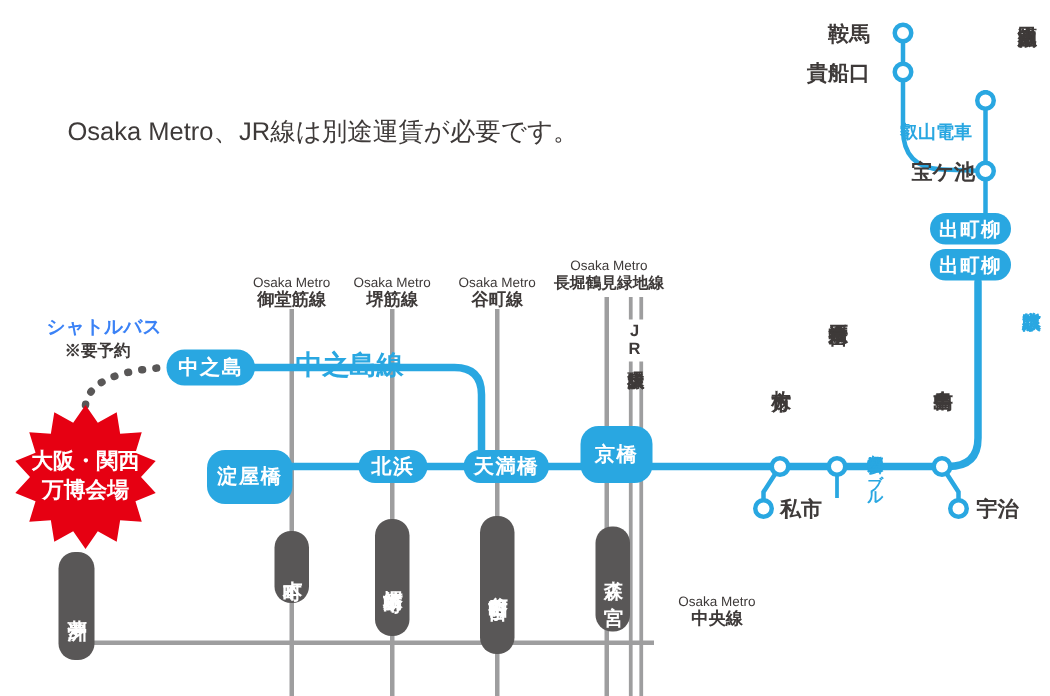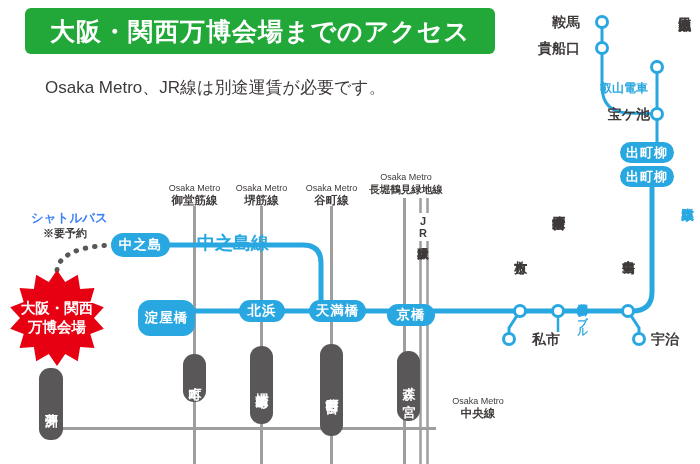--- a/index.html
+++ b/index.html
@@ -67,21 +67,20 @@
     <circle cx="657" cy="114" r="5.5" fill="#fff" stroke="#29a7e1" stroke-width="3"></circle>
     <circle cx="520" cy="311" r="5.5" fill="#fff" stroke="#29a7e1" stroke-width="3"></circle>
     <circle cx="558" cy="311" r="5.5" fill="#fff" stroke="#29a7e1" stroke-width="3"></circle>
     <circle cx="628" cy="311" r="5.5" fill="#fff" stroke="#29a7e1" stroke-width="3"></circle>
     <circle cx="509" cy="339" r="5.5" fill="#fff" stroke="#29a7e1" stroke-width="3"></circle>
     <circle cx="639" cy="339" r="5.5" fill="#fff" stroke="#29a7e1" stroke-width="3"></circle>
 
     <polygon id="burst-poly" fill="#e60012" points="57.0,270.0 65.2,281.9 77.8,274.8 80.1,289.1 94.5,288.1 90.3,301.9 103.8,307.3 94.0,318.0 103.8,328.7 90.3,334.1 94.5,347.9 80.1,346.9 77.8,361.2 65.2,354.1 57.0,366.0 48.8,354.1 36.2,361.2 33.9,346.9 19.5,347.9 23.7,334.1 10.2,328.7 20.0,318.0 10.2,307.3 23.7,301.9 19.5,288.1 33.9,289.1 36.2,274.8 48.8,281.9"></polygon>
   </svg>
 
-  <div class="banner">大阪・関西万博会場までのアクセス</div>
   <div class="note">Osaka Metro、JR線は別途運賃が必要です。</div>
 
   <div class="venue-text">
     <div>大阪・関西</div>
     <div>万博会場</div>
   </div>
 
   <div class="shuttle">シャトルバス</div>
   <div class="shuttle-note">※要予約</div>
 
@@ -109,34 +108,34 @@
 
   <div class="hlabel blue" style="left:197px; top:231px; font-size:18px;">中之島線</div>
   <div class="vlabel blue" style="left:680px; top:198px; font-size:12.5px;">京阪本線</div>
   <div class="hlabel blue" style="left:600px; top:80px; font-size:12px;">叡山電車</div>
   <div class="cablelabel">石清水八幡宮参道ケーブル</div>
 
   <div class="pill" style="left:111px; top:233px; width:59px; height:24px;">中之島</div>
   <div class="pill" style="left:138px; top:300px; width:57px; height:36px;">淀屋橋</div>
   <div class="pill" style="left:239px; top:300px; width:46px; height:22px;">北浜</div>
   <div class="pill" style="left:309px; top:300px; width:57px; height:22px;">天満橋</div>
-  <div class="pill" style="left:387px; top:304px; width:48px; height:22px;">京橋</div>
+  <div class="pill" style="left:387px; top:284px; width:48px; height:38px;">京橋</div>
   <div class="pill" style="left:620px; top:142px; width:54px; height:21px; font-size:13px;">出町柳</div>
   <div class="pill" style="left:620px; top:166px; width:54px; height:21px; font-size:13px;">出町柳</div>
 
   <div class="vpill" style="left:39px; top:368px; width:24px; height:72px;">夢洲</div>
   <div class="vpill" style="left:183px; top:354px; width:23px; height:48px;">本町</div>
   <div class="vpill" style="left:250px; top:346px; width:23px; height:78px;">堺筋本町</div>
   <div class="vpill" style="left:320px; top:344px; width:23px; height:92px;">谷町四丁目</div>
   <div class="vpill" style="left:397px; top:351px; width:23px; height:70px;">森ノ宮</div>
 
   <div class="vlabel" style="left:513px; top:250px;">枚方市</div>
   <div class="vlabel" style="left:551px; top:206px;">石清水八幡宮</div>
   <div class="vlabel" style="left:621px; top:250px;">中書島</div>
   <div class="vlabel" style="left:677px; top:8px;">八瀬比叡山口</div>
 
   <div class="hlabel" style="left:552px; top:14px; width:44px; text-align:left;">鞍馬</div>
   <div class="hlabel" style="left:538px; top:40px; width:58px; ">貴船口</div>
   <div class="hlabel" style="left:602px; top:106px; width:48px; text-align:right;">宝ケ池</div>
-  <div class="hlabel" style="left:520px; top:331px;margin-left:12px;">私市</div>
+  <div class="hlabel" style="left:520px; top:331px;">私市</div>
   <div class="hlabel" style="left:651px; top:331px;">宇治</div>
 
 </div>
 
 </body></html>

